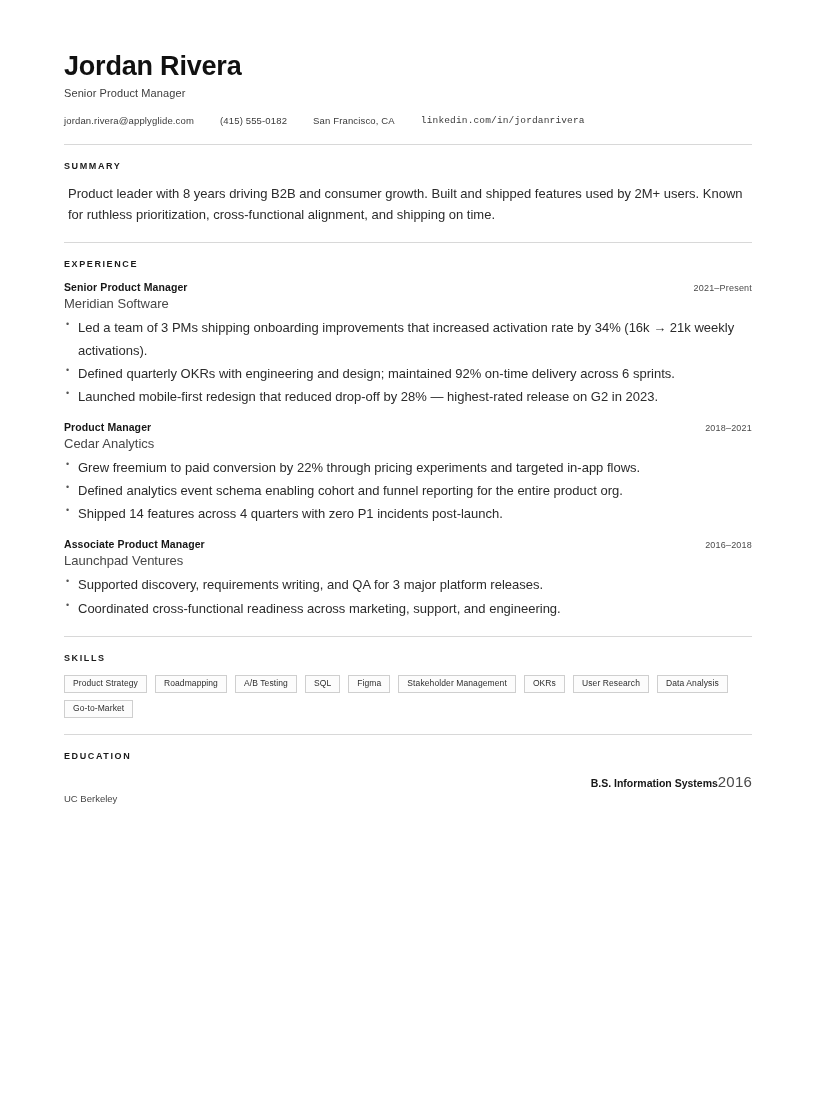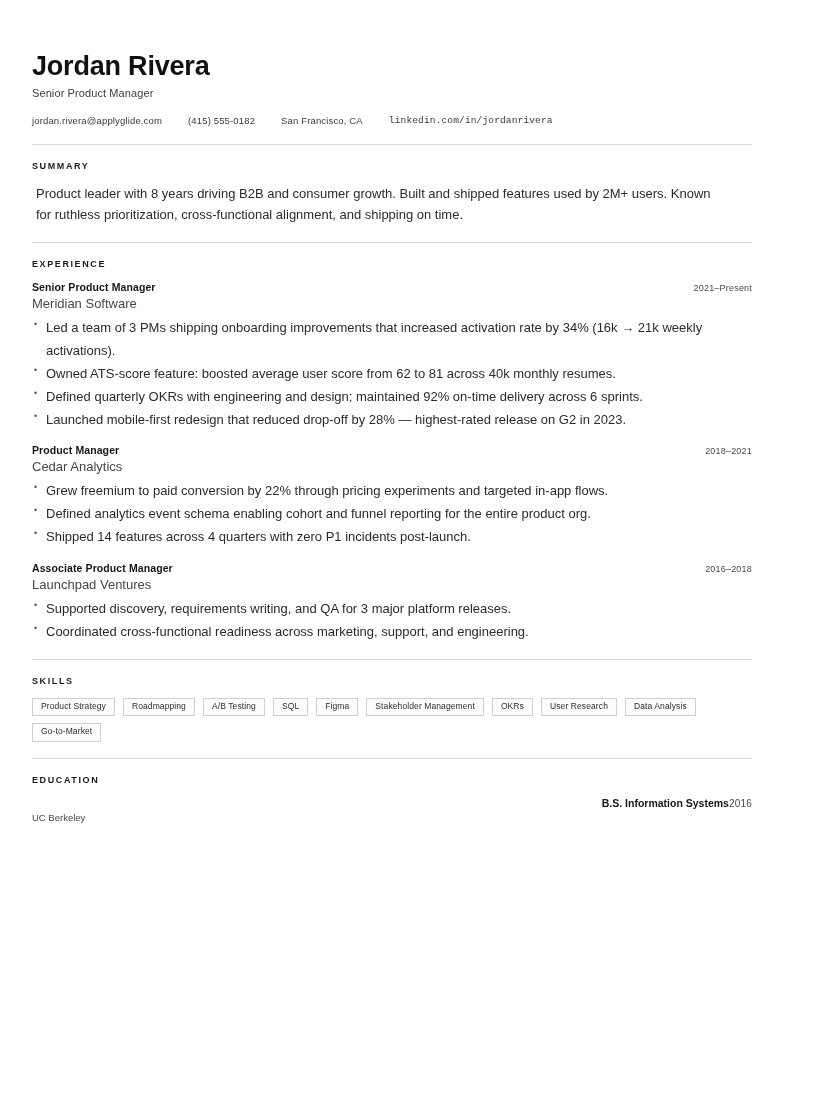--- a/index.html
+++ b/index.html
@@ -11,21 +11,21 @@
   body {
     width: 816px;
     height: 1100px;
     font-family: "Liberation Sans", sans-serif;
     color: #1a1a1a;
     -webkit-font-smoothing: antialiased;
   }
   .page {
     width: 816px;
     height: 828px;
-    padding: 52px 64px 0 32px;
+    padding: 52px 64px 0 64px;
     position: relative;
   }
   
   .name {
     font-size: 27px;
     font-weight: bold;
     letter-spacing: -0.2px;
     color: #111111;
     margin: 0 0 5px 0;
     line-height: 1.1;
@@ -139,21 +139,21 @@
     display: flex;
     justify-content: flex-end;
     align-items: baseline;
   }
   .edu-degree {
     font-size: 10.5px;
     font-weight: bold;
     color: #161616;
   }
   .edu-year {
-    font-size: 10px;
+    font-size: 15px;
     color: #4a4a4a;
     letter-spacing: 0.2px;
   }
   .edu-school {
     font-size: 9.5px;
     color: #474747;
     margin-top: 3px;
   }
 </style>
 </head>
@@ -182,21 +182,20 @@
     <div class="section-title">EXPERIENCE</div>
 
     <div class="job">
       <div class="job-head">
         <span class="job-title">Senior Product Manager</span>
         <span class="job-dates">2021–Present</span>
       </div>
       <div class="job-company">Meridian Software</div>
       <ul class="bullets">
         <li>Led a team of 3 PMs shipping onboarding improvements that increased activation rate by 34% (16k → 21k weekly activations).</li>
-        <li>Owned ATS-score feature: boosted average user score from 62 to 81 across 40k monthly resumes.</li>
         <li>Defined quarterly OKRs with engineering and design; maintained 92% on-time delivery across 6 sprints.</li>
         <li>Launched mobile-first redesign that reduced drop-off by 28% — highest-rated release on G2 in 2023.</li>
       </ul>
     </div>
 
     <div class="job">
       <div class="job-head">
         <span class="job-title">Product Manager</span>
         <span class="job-dates">2018–2021</span>
       </div>

